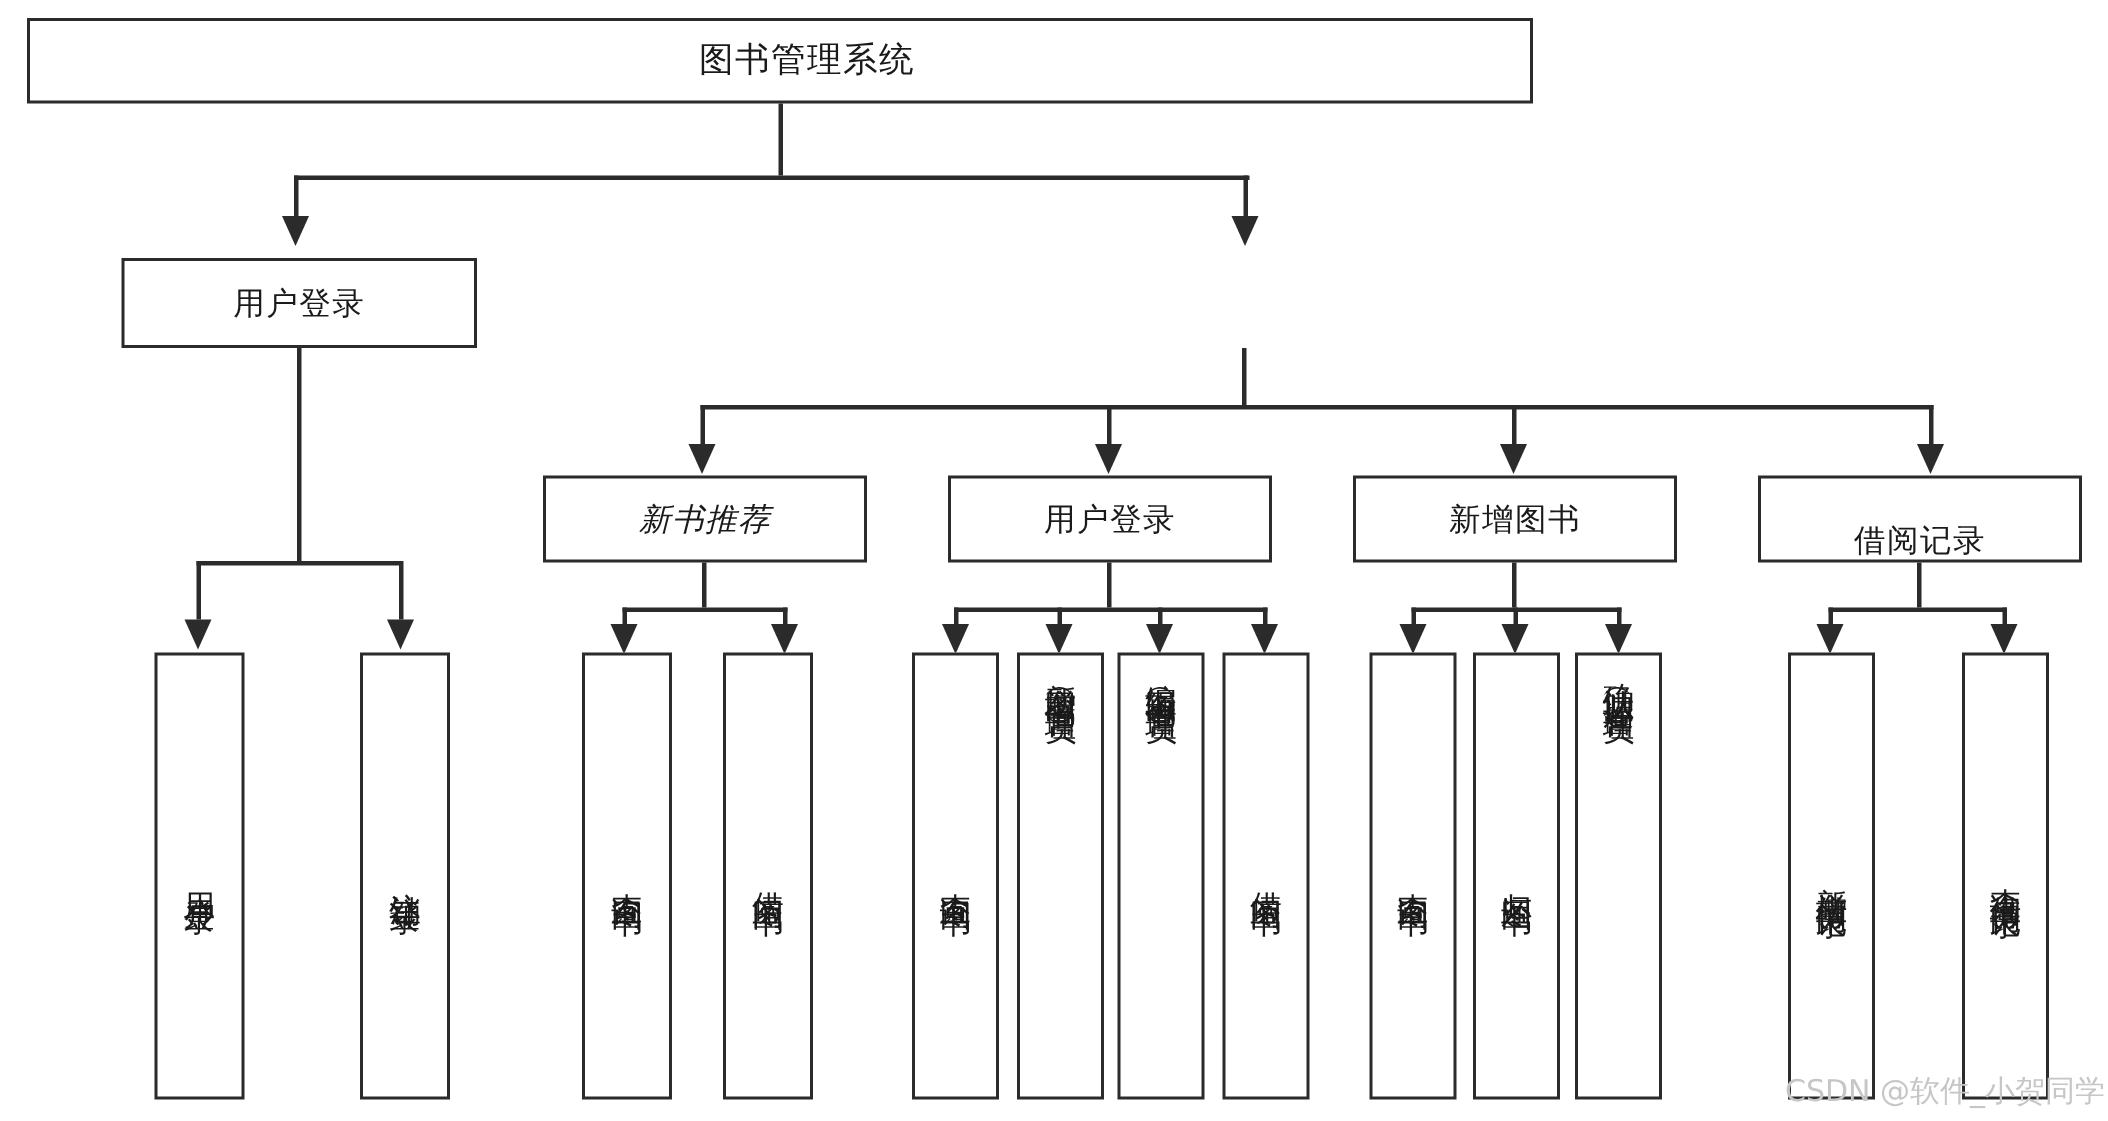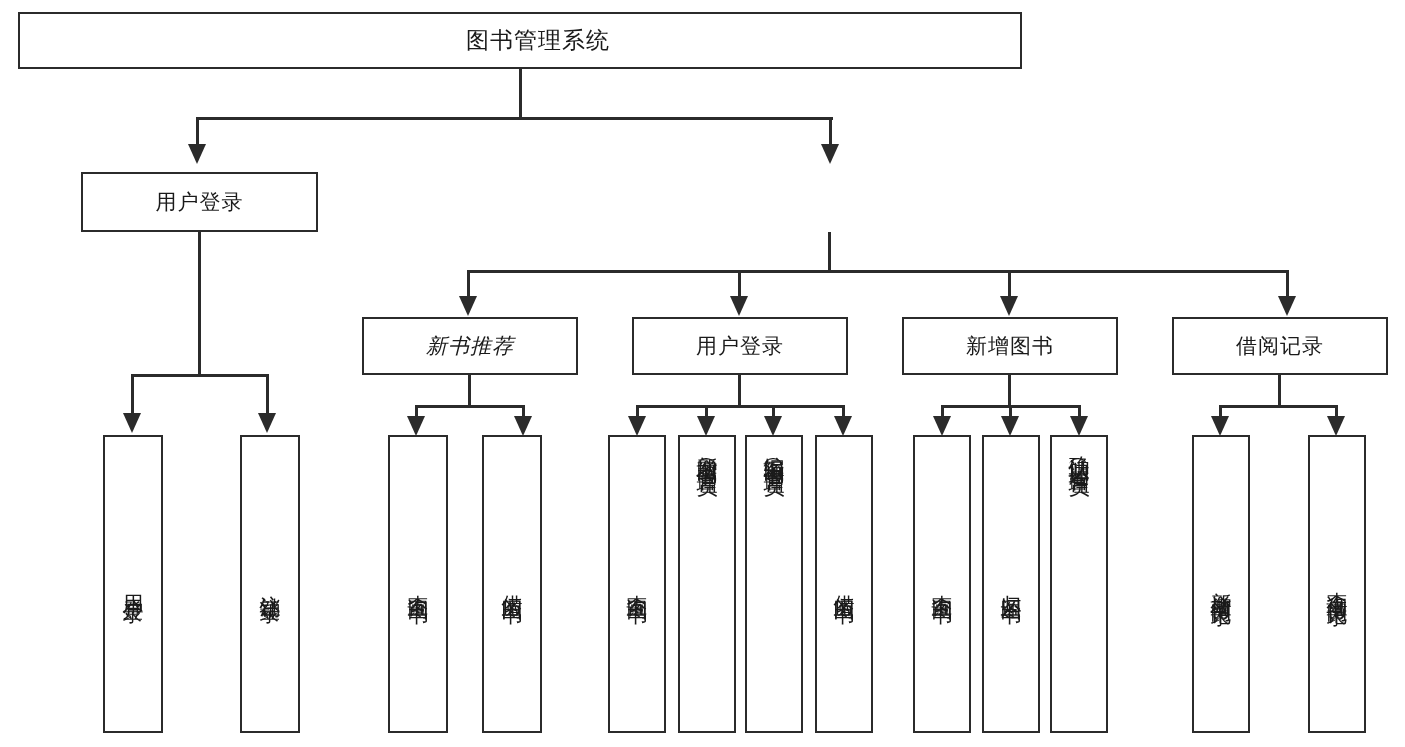--- a/index.html
+++ b/index.html
@@ -149,21 +149,21 @@
 
   <div class="node mid" style="left:362px; top:317px; width:216px; height:58px;font-style:italic;">
     <span class="label">新书推荐</span>
   </div>
   <div class="node mid" style="left:632px; top:317px; width:216px; height:58px;">
     <span class="label">用户登录</span>
   </div>
   <div class="node mid" style="left:902px; top:317px; width:216px; height:58px;">
     <span class="label">新增图书</span>
   </div>
-  <div class="node mid" style="left:1172px; top:317px; width:216px; height:58px;">
+  <div class="node mid" style="left:1172px; top:317px; width:216px; height:58px;align-items:flex-end;">
     <span class="label">借阅记录</span>
   </div>
 
   <div class="vline" style="left:468px; top:375px; width:3px; height:30px;"></div>
   <div class="hline" style="left:415px; top:405px; width:110px; height:3px;"></div>
   <div class="vline" style="left:415px; top:405px; width:3px; height:11px;"></div>
   <div class="arrow" style="left:407px; top:416px;"></div>
   <div class="vline" style="left:522px; top:405px; width:3px; height:11px;"></div>
   <div class="arrow" style="left:514px; top:416px;"></div>
 
@@ -231,14 +231,15 @@
     <span class="label">确认归还（管理员）</span>
   </div>
 
   <div class="node leaf mid-text" style="left:1192px; top:435px; width:58px; height:298px;">
     <span class="label">新增借阅记录</span>
   </div>
   <div class="node leaf mid-text" style="left:1308px; top:435px; width:58px; height:298px;">
     <span class="label">查询借阅记录</span>
   </div>
 
+  <div id="watermark" style="left:1190px; top:714px;">CSDN @软件_小贺同学</div>
 
 </div>
 
 </body></html>

